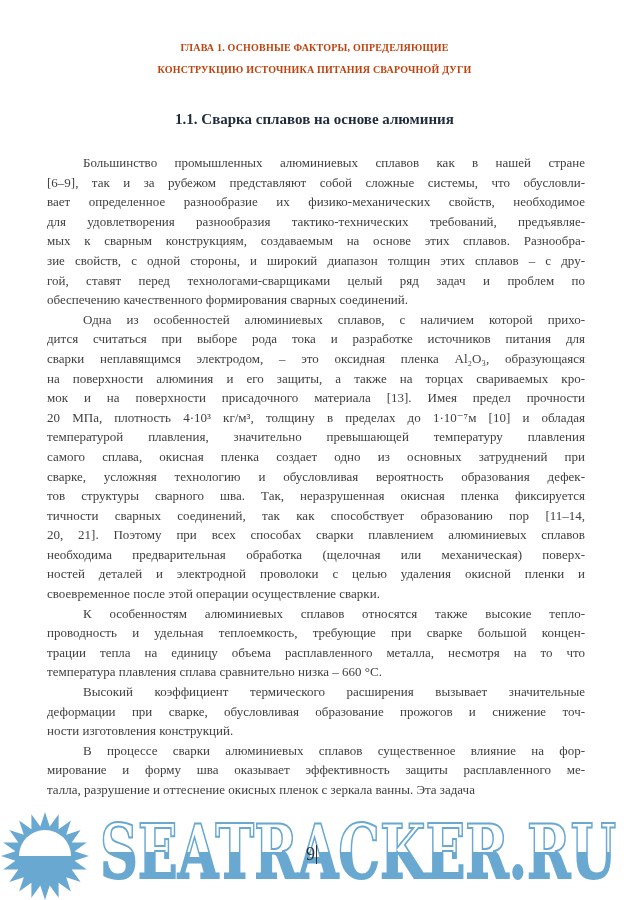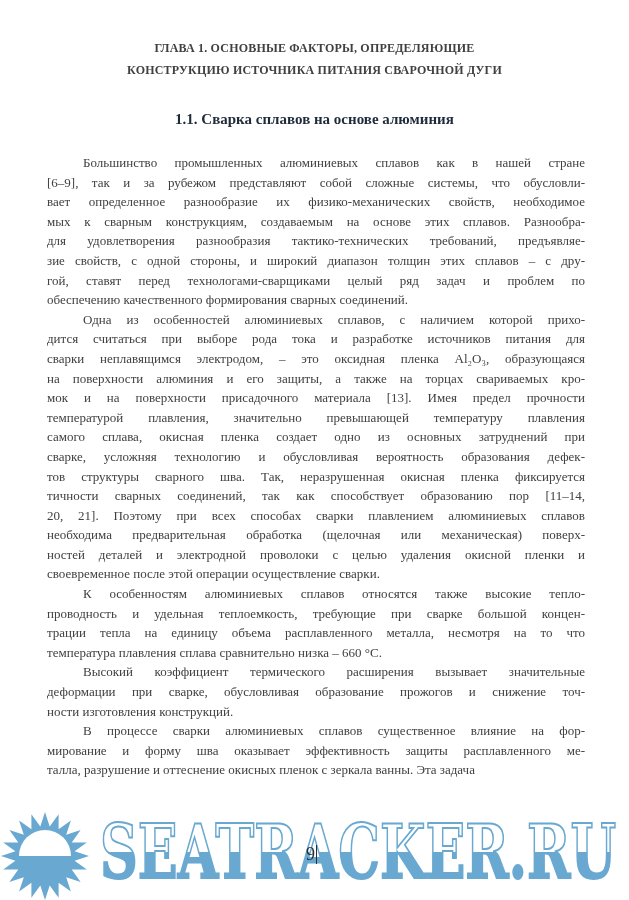--- a/index.html
+++ b/index.html
@@ -12,23 +12,23 @@
     width: 629px;
     height: 900px;
     background: #ffffff;
     overflow: hidden;
     font-family: "Liberation Serif", "DejaVu Serif", serif;
   }
   .chapter-title {
     padding-top: 37px;
     text-align: center;
     font-weight: bold;
-    font-size: 12px;
+    font-size: 10px;
     line-height: 22px;
-    color: #404040;
+    color: #c2410c;
     letter-spacing: 0.2px;
   }
   .section-heading {
     margin-top: 28px;
     text-align: center;
     font-weight: bold;
     font-size: 15px;
     line-height: 20px;
     color: #1e2b3b;
   }
@@ -85,32 +85,33 @@
     <div>КОНСТРУКЦИЮ ИСТОЧНИКА ПИТАНИЯ СВАРОЧНОЙ ДУГИ</div>
   </div>
 
   <div class="section-heading">1.1. Сварка сплавов на основе алюминия</div>
 
   <div class="body-text">
       <div class="para">
         <div class="line first">Большинство промышленных алюминиевых сплавов как в нашей стране</div>
         <div class="line">[6–9], так и за рубежом представляют собой сложные системы, что обусловли-</div>
         <div class="line">вает определенное разнообразие их физико-механических свойств, необходимое</div>
+        <div class="line">для удовлетворения разнообразия тактико-технических требований, предъявляе-</div>
         <div class="line">мых к сварным конструкциям, создаваемым на основе этих сплавов. Разнообра-</div>
-        <div class="line">для удовлетворения разнообразия тактико-технических требований, предъявляе-</div>
         <div class="line">зие свойств, с одной стороны, и широкий диапазон толщин этих сплавов – с дру-</div>
         <div class="line">гой, ставят перед технологами-сварщиками целый ряд задач и проблем по</div>
         <div class="line last">обеспечению качественного формирования сварных соединений.</div>
       </div>
       <div class="para">
         <div class="line first">Одна из особенностей алюминиевых сплавов, с наличием которой прихо-</div>
         <div class="line">дится считаться при выборе рода тока и разработке источников питания для</div>
         <div class="line">сварки неплавящимся электродом, – это оксидная пленка Al₂O₃, образующаяся</div>
         <div class="line">на поверхности алюминия и его защиты, а также на торцах свариваемых кро-</div>
         <div class="line">мок и на поверхности присадочного материала [13]. Имея предел прочности</div>
+        <div class="line">20 МПа, плотность 4·10³ кг/м³, толщину в пределах до 1·10⁻⁷м [10] и обладая</div>
         <div class="line">температурой плавления, значительно превышающей температуру плавления</div>
         <div class="line">самого сплава, окисная пленка создает одно из основных затруднений при</div>
         <div class="line">сварке, усложняя технологию и обусловливая вероятность образования дефек-</div>
         <div class="line">тов структуры сварного шва. Так, неразрушенная окисная пленка фиксируется</div>
         <div class="line">тичности сварных соединений, так как способствует образованию пор [11–14,</div>
         <div class="line">20, 21]. Поэтому при всех способах сварки плавлением алюминиевых сплавов</div>
         <div class="line">необходима предварительная обработка (щелочная или механическая) поверх-</div>
         <div class="line">ностей деталей и электродной проволоки с целью удаления окисной пленки и</div>
         <div class="line last">своевременное после этой операции осуществление сварки.</div>
       </div>

